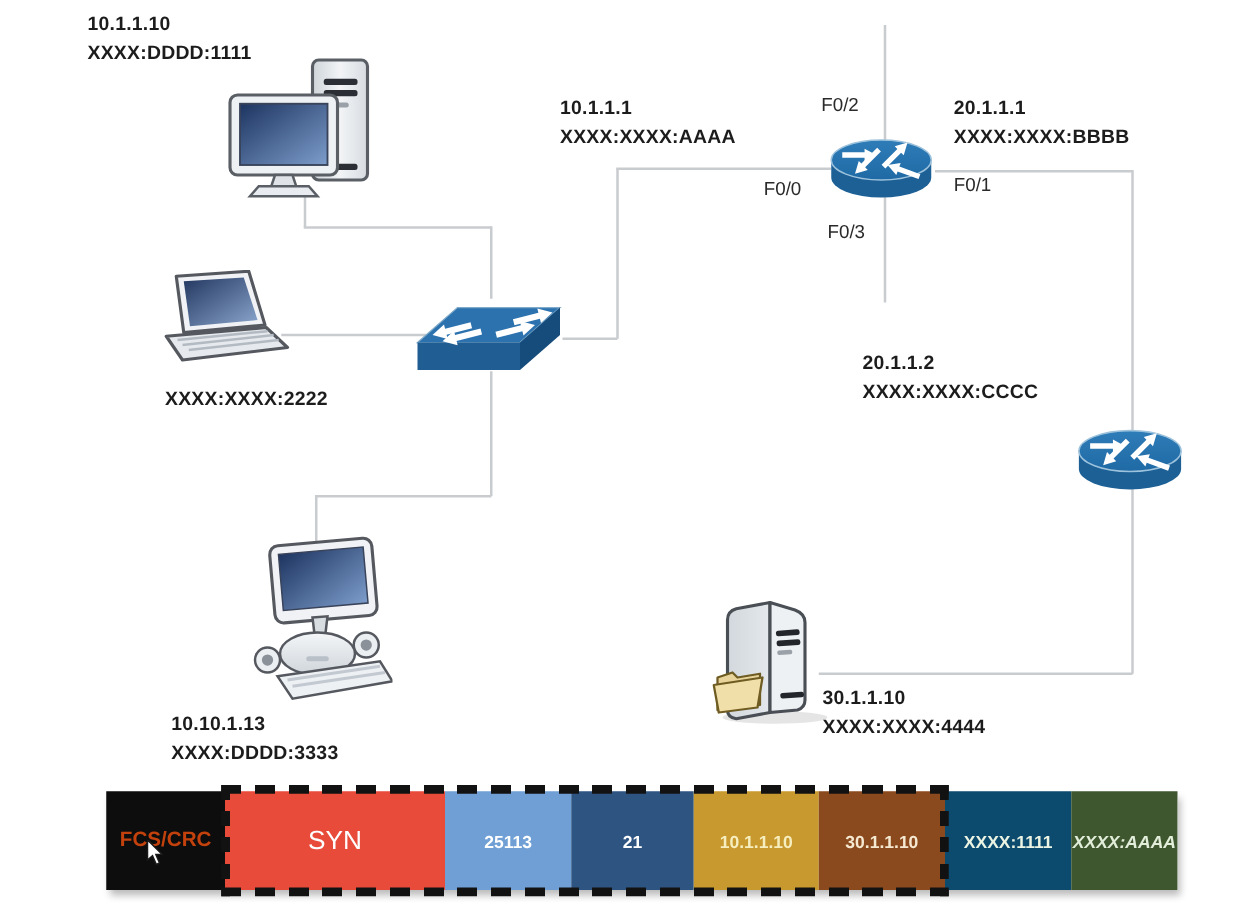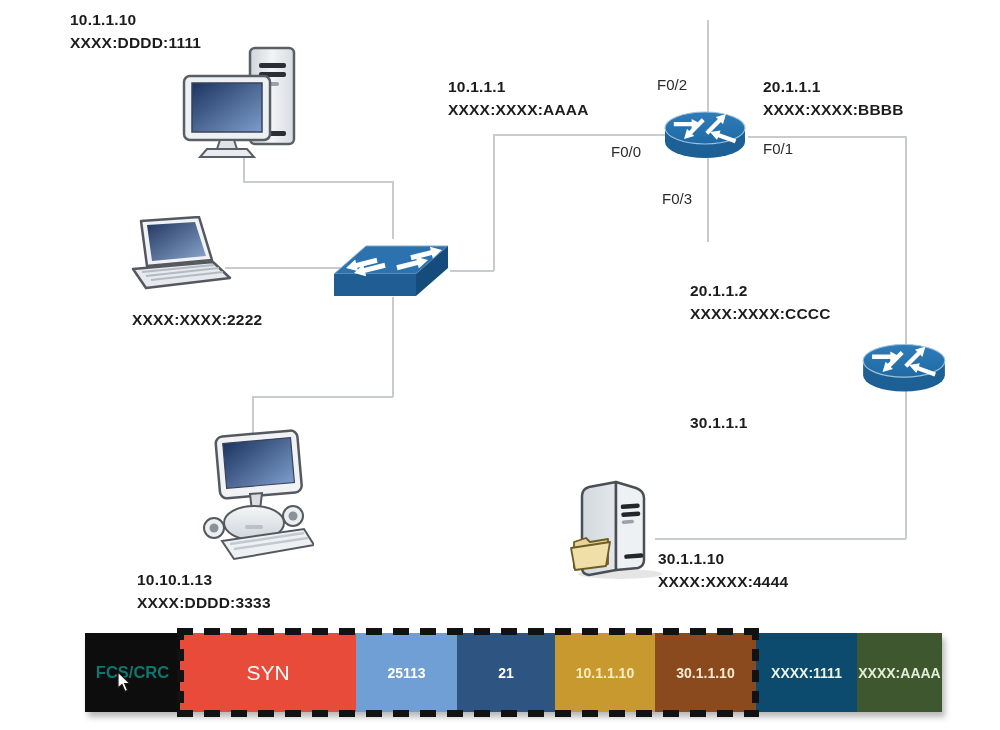--- a/index.html
+++ b/index.html
@@ -219,54 +219,53 @@
   </div>
 
   <div class="lbl" style="left:763px;top:75px">
     <div>20.1.1.1</div>
     <div>XXXX:XXXX:BBBB</div>
   </div>
 
   <span class="iflbl" style="left:657px;top:76px">F0/2</span>
   <span class="iflbl" style="left:611px;top:143px">F0/0</span>
   <span class="iflbl" style="left:763px;top:140px">F0/1</span>
-  <span class="iflbl" style="left:662px;top:190px">F0/3</span>
+  <span class="iflbl" style="left:662px;top:177px">F0/3</span>
 
   <div class="lbl" style="left:132px;top:308px">
     <div>XXXX:XXXX:2222</div>
   </div>
 
   <div class="lbl" style="left:690px;top:279px">
     <div>20.1.1.2</div>
     <div>XXXX:XXXX:CCCC</div>
   </div>
 
   <div class="lbl" style="left:690px;top:411px">
-    <div>30.1.1.1</div>
   </div>
 
   <div class="lbl" style="left:137px;top:568px">
     <div>10.10.1.13</div>
     <div>XXXX:DDDD:3333</div>
   </div>
 
   <div class="lbl" style="left:658px;top:547px">
     <div>30.1.1.10</div>
     <div>XXXX:XXXX:4444</div>
   </div>
 
   <div id="frame-bar">
-    <div class="seg fcs" style="width: 95px; background-color: rgb(13, 13, 13); color: #0f766e;">FCS/CRC</div>
+    <div class="seg fcs" style="width: 95px; background-color: rgb(13, 13, 13); color: #c2410c;">FCS/CRC</div>
     <div class="seg syn" style="width: 176px; background-color: rgb(232, 75, 58); color: rgb(255, 255, 255);">SYN</div>
     <div class="seg" style="width: 101px; background-color: rgb(111, 159, 212); color: rgb(255, 255, 255);">25113</div>
     <div class="seg" style="width: 98px; background-color: rgb(46, 84, 129); color: rgb(255, 255, 255);">21</div>
     <div class="seg" style="width: 100px; background-color: rgb(200, 153, 46); color: rgb(246, 238, 190);">10.1.1.10</div>
     <div class="seg" style="width: 101px; background-color: rgb(138, 74, 29); color: rgb(246, 233, 210);">30.1.1.10</div>
     <div class="seg" style="width: 101px; background-color: #0c4a6e; color: rgb(236, 244, 228);">XXXX:1111</div>
-    <div class="seg" style="width: 85px; background-color: rgb(62, 87, 47); color: rgb(226, 238, 218);">XXXX:AAAA</div>
+    <div class="seg" style="width: 85px; background-color: rgb(62, 87, 47); color: rgb(226, 238, 218); font-style: italic;">XXXX:AAAA</div>
     <div id="dashed-box"></div>
   </div>
 
   <div id="cursor">
     <svg width="15" height="21" viewBox="0 0 15 21">
       <polygon points="1,0 1,16 5,12.6 8,19.5 10.6,18.3 7.7,11.6 12.6,11.3" fill="#ffffff" stroke="#1a1a1a" stroke-width="1.2"></polygon>
     </svg>
   </div>
 
 </div>

